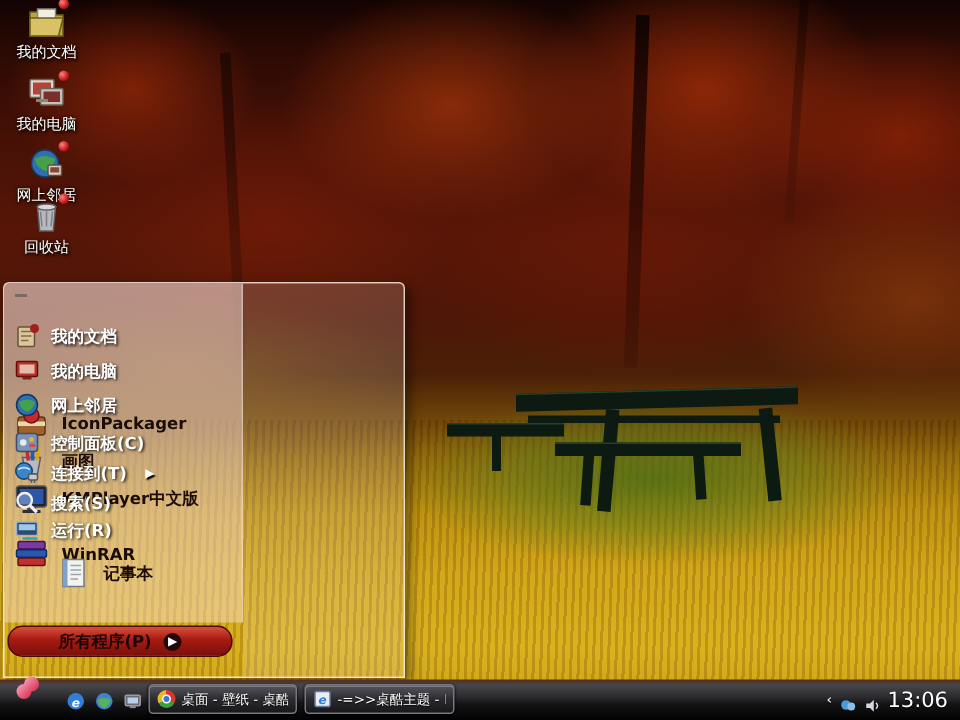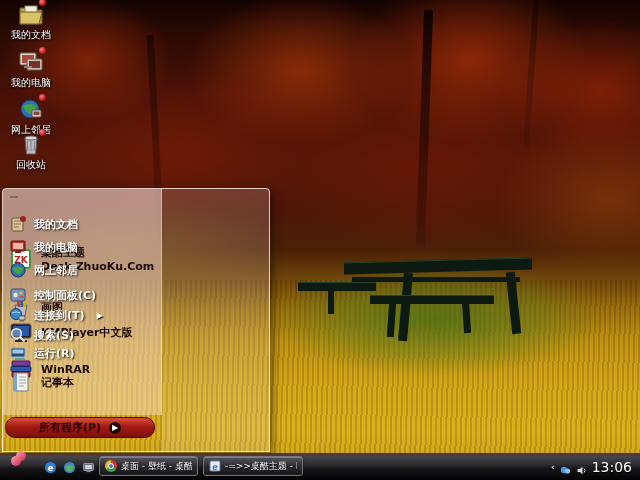--- a/index.html
+++ b/index.html
@@ -167,30 +167,31 @@
     </div>
     <div class="dicon-label">回收站</div>
   </div>
 
   <div class="start-menu">
     <div class="menu-left"></div>
     <div class="menu-right"></div>
     <div class="menu-dash"></div>
 
 
-    <div class="ml-item" style="top:56px;">
-      <span class="micon">
-        <svg width="24" height="24" viewBox="0 0 24 24">
-          <rect x="3" y="3" width="18" height="18" rx="2" fill="#fff" stroke="#3a9a3a" stroke-width="2"></rect>
-          <text x="12" y="16" font-size="9" font-weight="bold" fill="#c02020" text-anchor="middle">ZK</text>
-        </svg>
-      </span>
-      <span class="txt">桌酷主题Desk.ZhuoKu.Com</span>
-    </div>
-
+
+    <div class="ml-item" style="top:81px;">
+      <span class="micon">
+        <svg width="24" height="24" viewBox="0 0 24 24">
+          <rect x="3" y="8" width="18" height="12" rx="2" fill="#a0622a" stroke="#5e3512"></rect>
+          <rect x="3" y="11" width="18" height="3" fill="#e8d8b0"></rect>
+          <circle cx="12" cy="7" r="5" fill="#c82828" stroke="#701010"></circle>
+        </svg>
+      </span>
+      <span class="txt">IconPackager</span>
+    </div>
 
     <div class="ml-item" style="top:106px;">
       <span class="micon">
         <svg width="24" height="24" viewBox="0 0 24 24">
           <path d="M6 10 h12 l-2 11 h-8 z" fill="#b9b9c2" stroke="#5e5e68"></path>
           <rect x="8" y="3" width="2.4" height="9" fill="#c03030" transform="rotate(-8 9 7)"></rect>
           <rect x="11.5" y="2" width="2.4" height="10" fill="#2858b0"></rect>
           <rect x="15" y="3" width="2.4" height="9" fill="#d8a818" transform="rotate(8 16 7)"></rect>
         </svg>
       </span>
@@ -213,21 +214,21 @@
       <span class="micon">
         <svg width="24" height="24" viewBox="0 0 24 24">
           <rect x="3" y="4" width="18" height="5" rx="1" fill="#7a3aa0" stroke="#3e1458"></rect>
           <rect x="2" y="9.5" width="20" height="5" rx="1" fill="#2858b0" stroke="#102a60"></rect>
           <rect x="3" y="15" width="18" height="5" rx="1" fill="#c03030" stroke="#601010"></rect>
         </svg>
       </span>
       <span class="txt">WinRAR</span>
     </div>
 
-    <div class="ml-item" style="top:181px;">
+    <div class="ml-item" style="top:181px;padding-left:28px;">
       <span class="micon">
         <svg width="24" height="24" viewBox="0 0 24 24">
           <path d="M5 3 h14 v18 h-14 z" fill="#f4f4ee" stroke="#707a88"></path>
           <rect x="5" y="3" width="3" height="18" fill="#7da2cc"></rect>
           <path d="M10 7 h7 M10 10 h7 M10 13 h7 M10 16 h5" stroke="#9aa2ae" fill="none"></path>
         </svg>
       </span>
       <span class="txt">记事本</span>
     </div>
 

